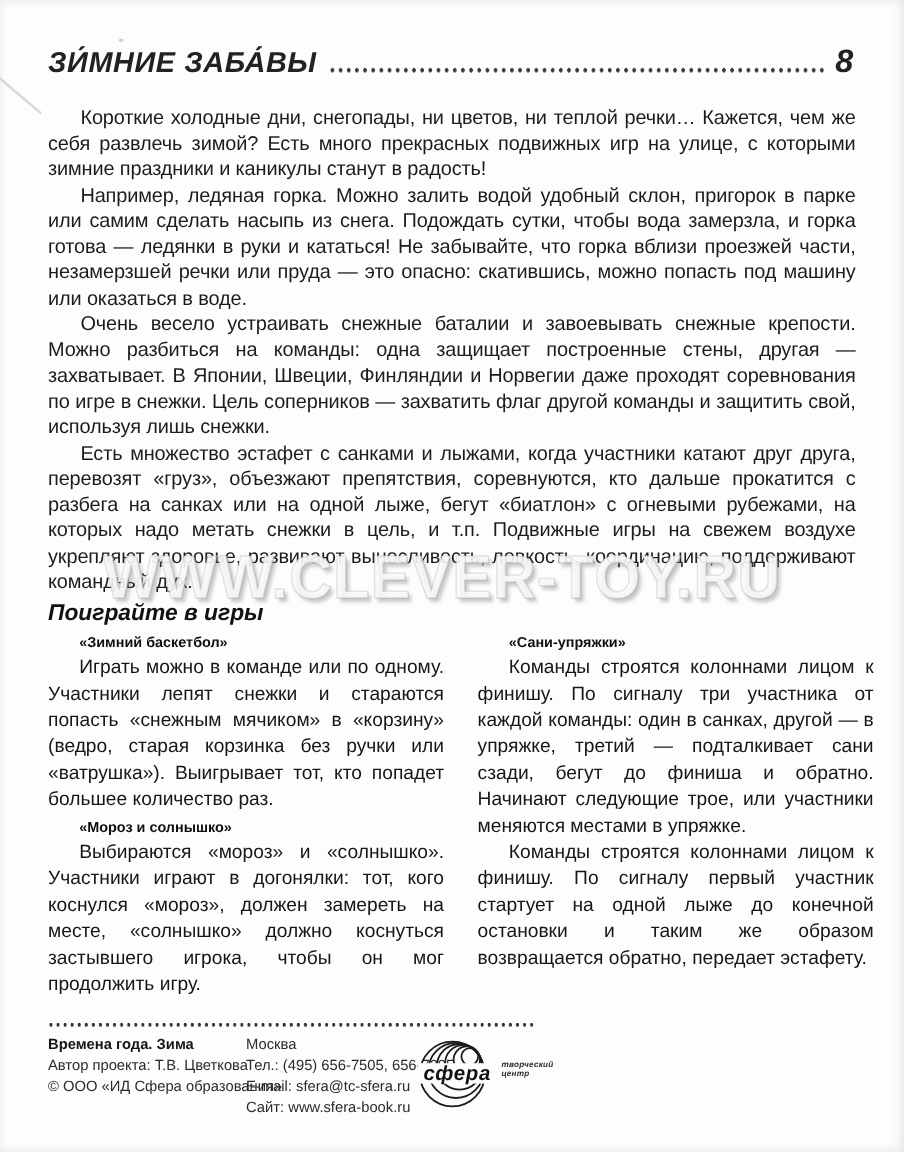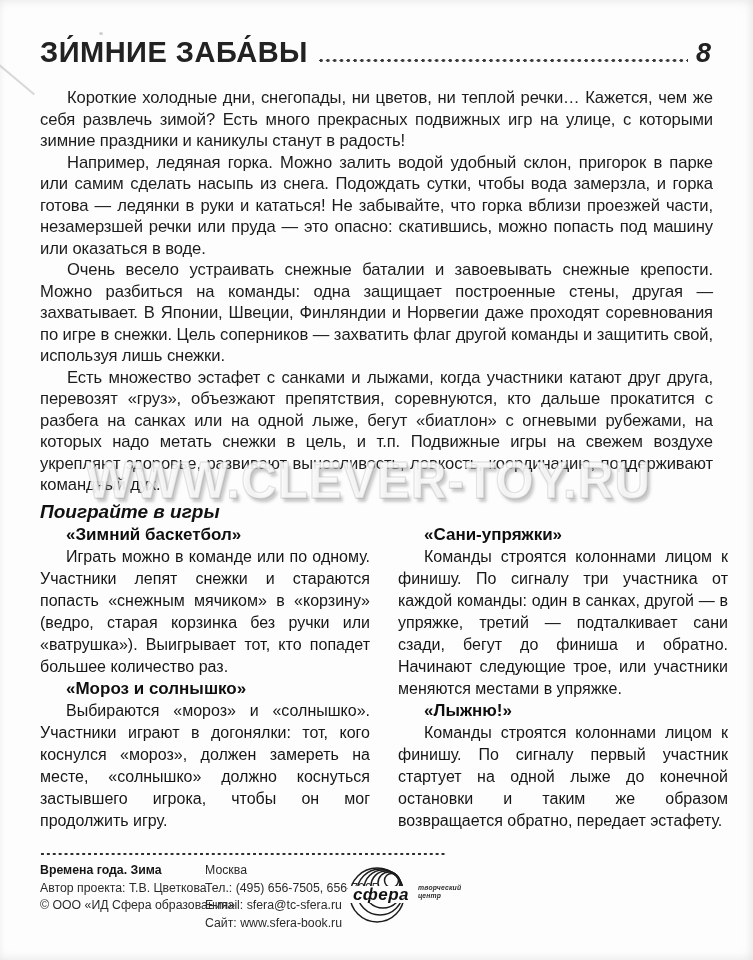--- a/index.html
+++ b/index.html
@@ -4,41 +4,41 @@
 <style>
   html,body{margin:0;padding:0;}
   body{background:#e8e8e8;font-family:"Liberation Sans",sans-serif;}
   .page{
     position:relative;width:753px;height:960px;background:#fdfdfd;overflow:hidden;
     color:#1e1e1e;margin:0 auto;
     box-shadow:inset -4px 0 10px rgba(0,0,0,0.045), inset 0 4px 8px rgba(0,0,0,0.03), inset 0 -4px 8px rgba(0,0,0,0.035);
   }
   
   .header{position:absolute;top:38px;left:40px;right:42px;display:flex;align-items:flex-end;}
-  .doc-title{font-size:29px;font-weight:bold;letter-spacing:0.5px;color:#222;white-space:nowrap;line-height:1;}
+  .doc-title{font-size:24px;font-weight:bold;font-style:italic;letter-spacing:0.5px;color:#222;white-space:nowrap;line-height:1;}
   .leader-dots{flex:1 1 auto;height:7px;margin:0 8px 3px 10px;
     background-image:radial-gradient(circle at 3px 3.5px,#3c3c3c 1.6px,rgba(0,0,0,0) 1.8px);
     background-size:6.8px 7px;background-repeat:repeat-x;background-position:0 100%;}
   .page-num{font-size:27px;font-weight:bold;font-style:italic;color:#222;line-height:1;}
   
   .intro{position:absolute;top:87px;left:40px;width:673px;font-size:16.6px;line-height:21.5px;
     text-align:justify;color:#1c1c1c;letter-spacing:-0.1px;}
   .intro p{margin:0;text-indent:27px;}
   
   .watermark{position:absolute;top:451px;left:86px;z-index:5;pointer-events:none;
     font-size:51px;font-weight:bold;letter-spacing:1px;white-space:nowrap;transform:scaleX(0.97);transform-origin:left;
     color:rgba(255,255,255,0.82);
     -webkit-text-stroke:1.3px rgba(185,185,185,0.38);
     text-shadow:3px 4px 3px rgba(110,110,110,0.35), 1px 1px 0 rgba(200,200,200,0.45);}
   
   .games-heading{position:absolute;top:501px;left:40px;font-size:19px;font-weight:bold;font-style:italic;color:#111;}
   .col{position:absolute;top:524px;width:330px;font-size:16px;line-height:22px;text-align:justify;color:#161616;}
   .col-left{left:40px;}
   .col-right{left:398px;}
-  .game-title{font-size:17px;font-weight:bold;margin:0;text-indent:26px;text-align:left;color:#0e0e0e;line-height:22px;}
+  .game-title{font-size:12px;font-weight:bold;margin:0;text-indent:26px;text-align:left;color:#0e0e0e;line-height:22px;}
   .game-body{margin:0;text-indent:26px;}
   
   .footer-dots{position:absolute;top:851px;left:40px;width:406px;height:6px;
     background-image:radial-gradient(circle at 2.5px 3px,#2f2f2f 1.3px,rgba(0,0,0,0) 1.5px);
     background-size:5.9px 6px;background-repeat:repeat-x;}
   .footer-col{position:absolute;top:862px;font-size:12.3px;line-height:17.5px;color:#2b2b2b;}
   .footer-col1{left:40px;}
   .footer-col2{left:205px;}
   .footer-bold{font-weight:bold;color:#151515;}
   .logo-wrap{position:absolute;top:860px;left:348px;width:110px;height:68px;font-style:italic;}
@@ -84,21 +84,20 @@
       <p class="game-body">Выбираются «мороз» и «солнышко». Участники играют в догонялки: тот, кого коснулся «мороз», должен замереть на месте, «солнышко» должно коснуться застывшего игрока, чтобы он мог продолжить игру.</p>
     </div>
   </div>
 
   <div class="col col-right">
     <div>
       <h3 class="game-title">«Сани-упряжки»</h3>
       <p class="game-body">Команды строятся колоннами лицом к финишу. По сигналу три участника от каждой команды: один в санках, другой — в упряжке, третий — подталкивает сани сзади, бегут до финиша и обратно. Начинают следующие трое, или участники меняются местами в упряжке.</p>
     </div>
     <div>
-      <h3 class="game-title">«Лыжню!»</h3>
       <p class="game-body">Команды строятся колоннами лицом к финишу. По сигналу первый участник стартует на одной лыже до конечной остановки и таким же образом возвращается обратно, передает эстафету.</p>
     </div>
   </div>
 
   <div class="footer-dots"></div>
 
   <div class="footer-col footer-col1">
     <div class="footer-bold">Времена года. Зима</div>
     <div>Автор проекта: Т.В. Цветкова</div>
     <div>© ООО «ИД Сфера образования»</div>

